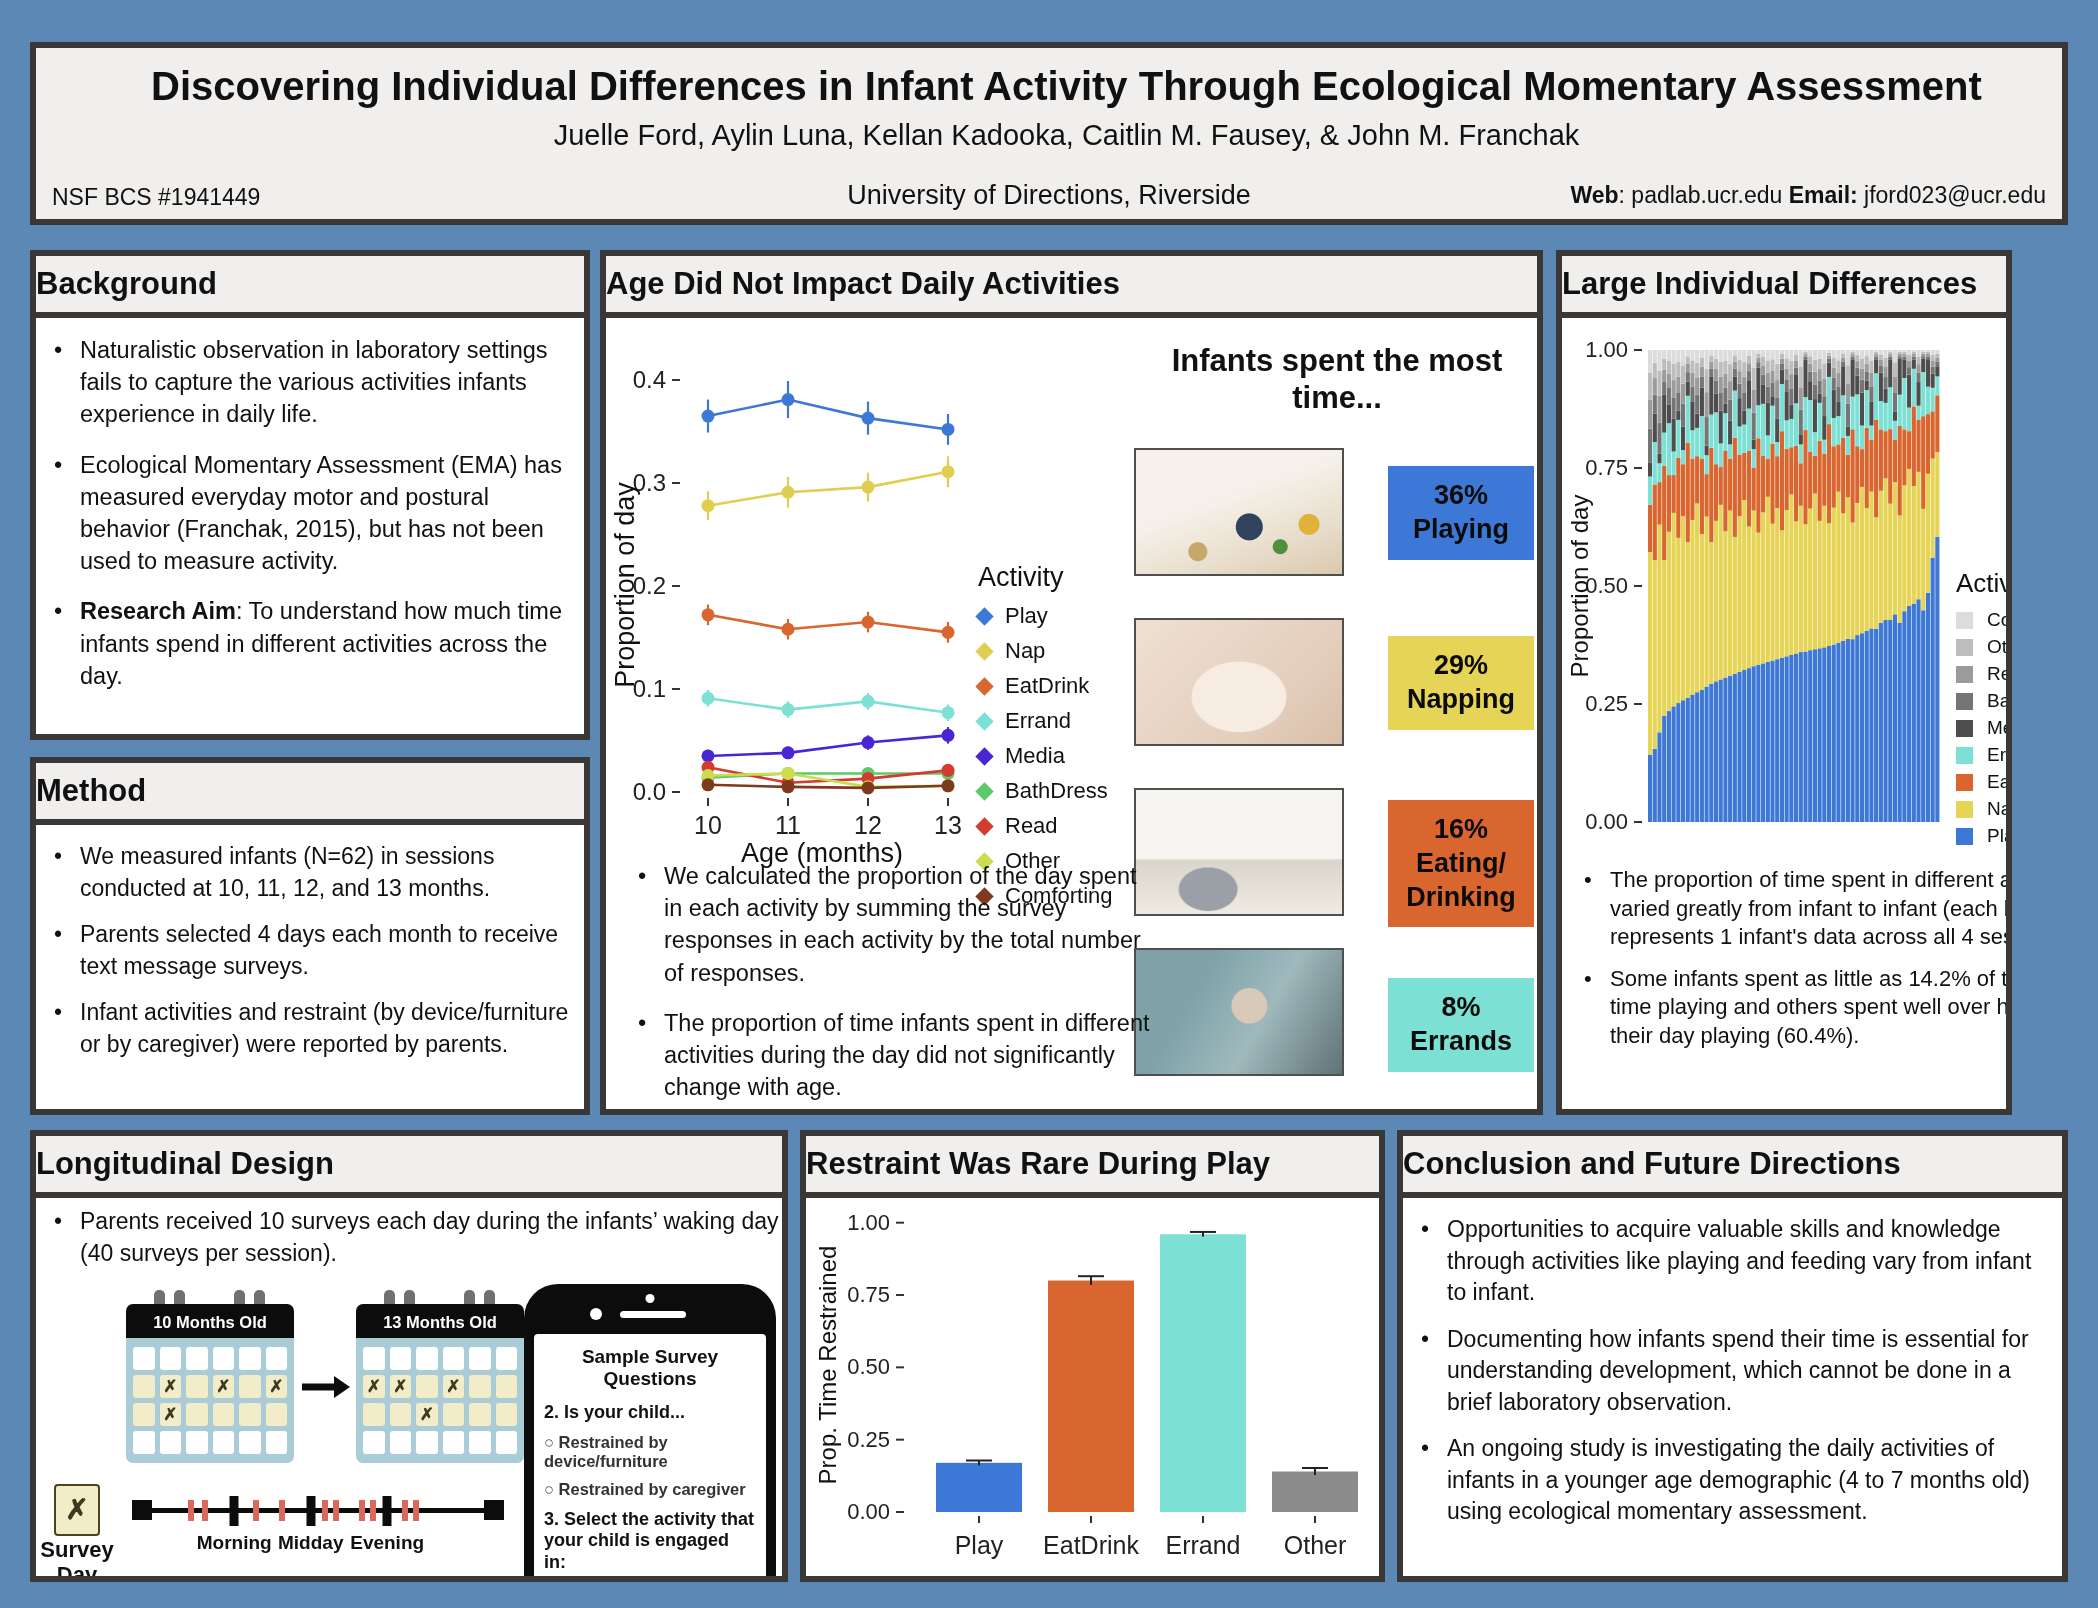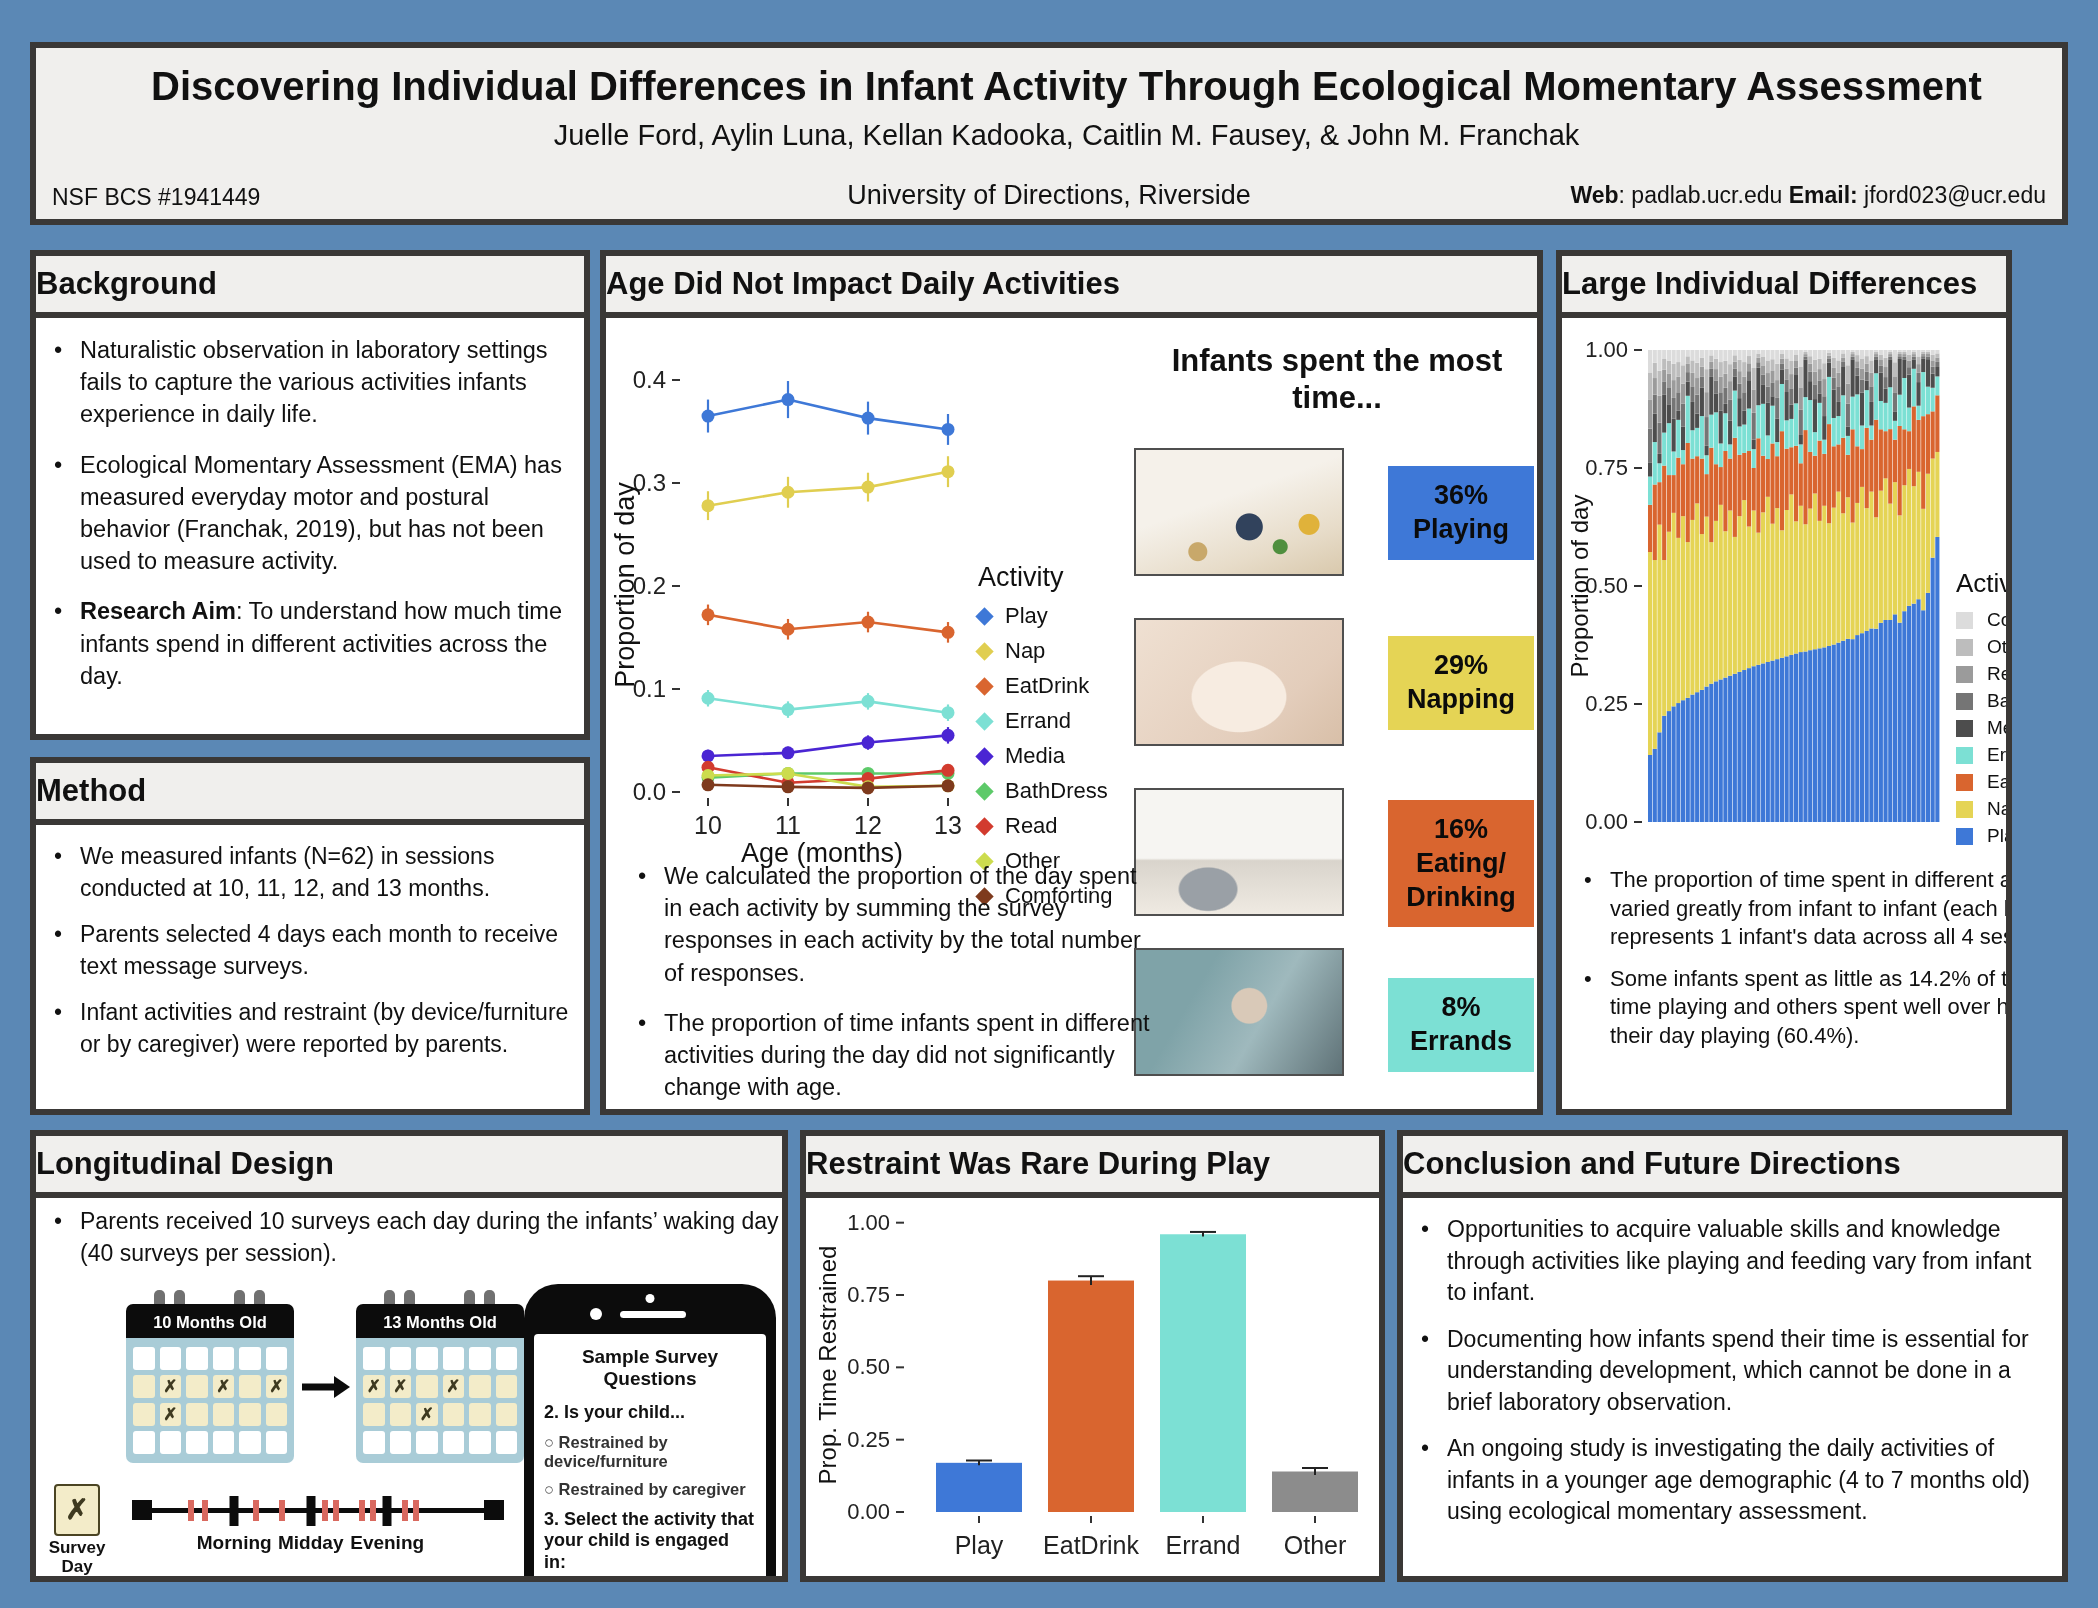--- a/index.html
+++ b/index.html
@@ -74,21 +74,21 @@
   .cal-cell.hl{background:#f3ecc9;}
   .ld-arrow{position:absolute;font-size:0;}
   .timeline{position:absolute;height:60px;}
   .tl-line{position:absolute;left:0;right:0;top:12px;height:5px;background:#0c0c0c;}
   .tl-end{position:absolute;top:4px;width:20px;height:20px;background:#0c0c0c;}
   .tl-black{position:absolute;top:0;width:9px;height:30px;background:#0c0c0c;transform:translateX(-50%);}
   .tl-red{position:absolute;top:4px;width:6px;height:21px;background:#d9695f;transform:translateX(-50%);}
   .tl-label{position:absolute;top:36px;transform:translateX(-50%);font-size:19px;font-weight:bold;}
   .survey-icon{position:absolute;width:42px;height:48px;background:#f3ecc9;border:2px solid #4a4423;
     border-radius:4px;text-align:center;line-height:48px;font-size:28px;font-weight:bold;color:#3e3a20;}
-  .survey-label{position:absolute;width:90px;text-align:center;font-size:17px;font-weight:bold;line-height:1.12;}
+  .survey-label{position:absolute;width:90px;text-align:center;font-size:22px;font-weight:bold;line-height:1.12;}
   .phone{position:absolute;width:252px;height:310px;background:#0c0c0c;border-radius:34px 34px 0 0;}
   .ph-cam{position:absolute;top:24px;left:66px;width:12px;height:12px;border-radius:50%;background:#fff;}
   .ph-dot{position:absolute;top:10px;left:50%;width:9px;height:9px;border-radius:50%;background:#fff;transform:translateX(-50%);}
   .ph-speaker{position:absolute;top:27px;left:96px;width:66px;height:7px;border-radius:4px;background:#fff;}
   .ph-screen{position:absolute;left:10px;right:10px;top:50px;bottom:0;background:#fff;
     border-radius:4px 4px 0 0;padding:12px 10px;box-sizing:border-box;}
   .ph-title{font-size:19px;font-weight:bold;text-align:center;margin-bottom:12px;}
   .ph-q{font-size:18px;font-weight:bold;margin:10px 0 4px 0;line-height:1.2;}
   .ph-opt{font-size:16.5px;font-weight:bold;color:#333;margin:9px 0;}
   .ph-opt::before{content:"○ ";font-weight:normal;color:#555;}
@@ -106,21 +106,21 @@
       <span class="hdr-affil">University of Directions, Riverside</span>
       <span class="hdr-contact"><b>Web</b><span>: padlab.ucr.edu </span><b>Email:</b><span> jford023@ucr.edu</span></span>
     </div>
   </div>
 
   <div class="panel" style="left:30px;top:250px;width:560px;height:490px">
     <div class="panel-head">Background</div>
     <div class="panel-body">
       <ul class="bullets">
           <li>Naturalistic observation in laboratory settings fails to capture the various activities infants experience in daily life.</li>
-          <li>Ecological Momentary Assessment (EMA) has measured everyday motor and postural behavior (Franchak, 2019), but has not been used to measure activity.</li>
+          <li>Ecological Momentary Assessment (EMA) has measured everyday motor and postural behavior (Franchak, 2015), but has not been used to measure activity.</li>
           <li><b>Research Aim</b>: To understand how much time infants spend in different activities across the day.</li>
         </ul>
     </div>
   </div>
 
   <div class="panel" style="left:30px;top:757px;width:560px;height:358px">
     <div class="panel-head">Method</div>
     <div class="panel-body">
       <ul class="bullets tight">
           <li>We measured infants (N=62) in sessions conducted at 10, 11, 12, and 13 months.</li>

